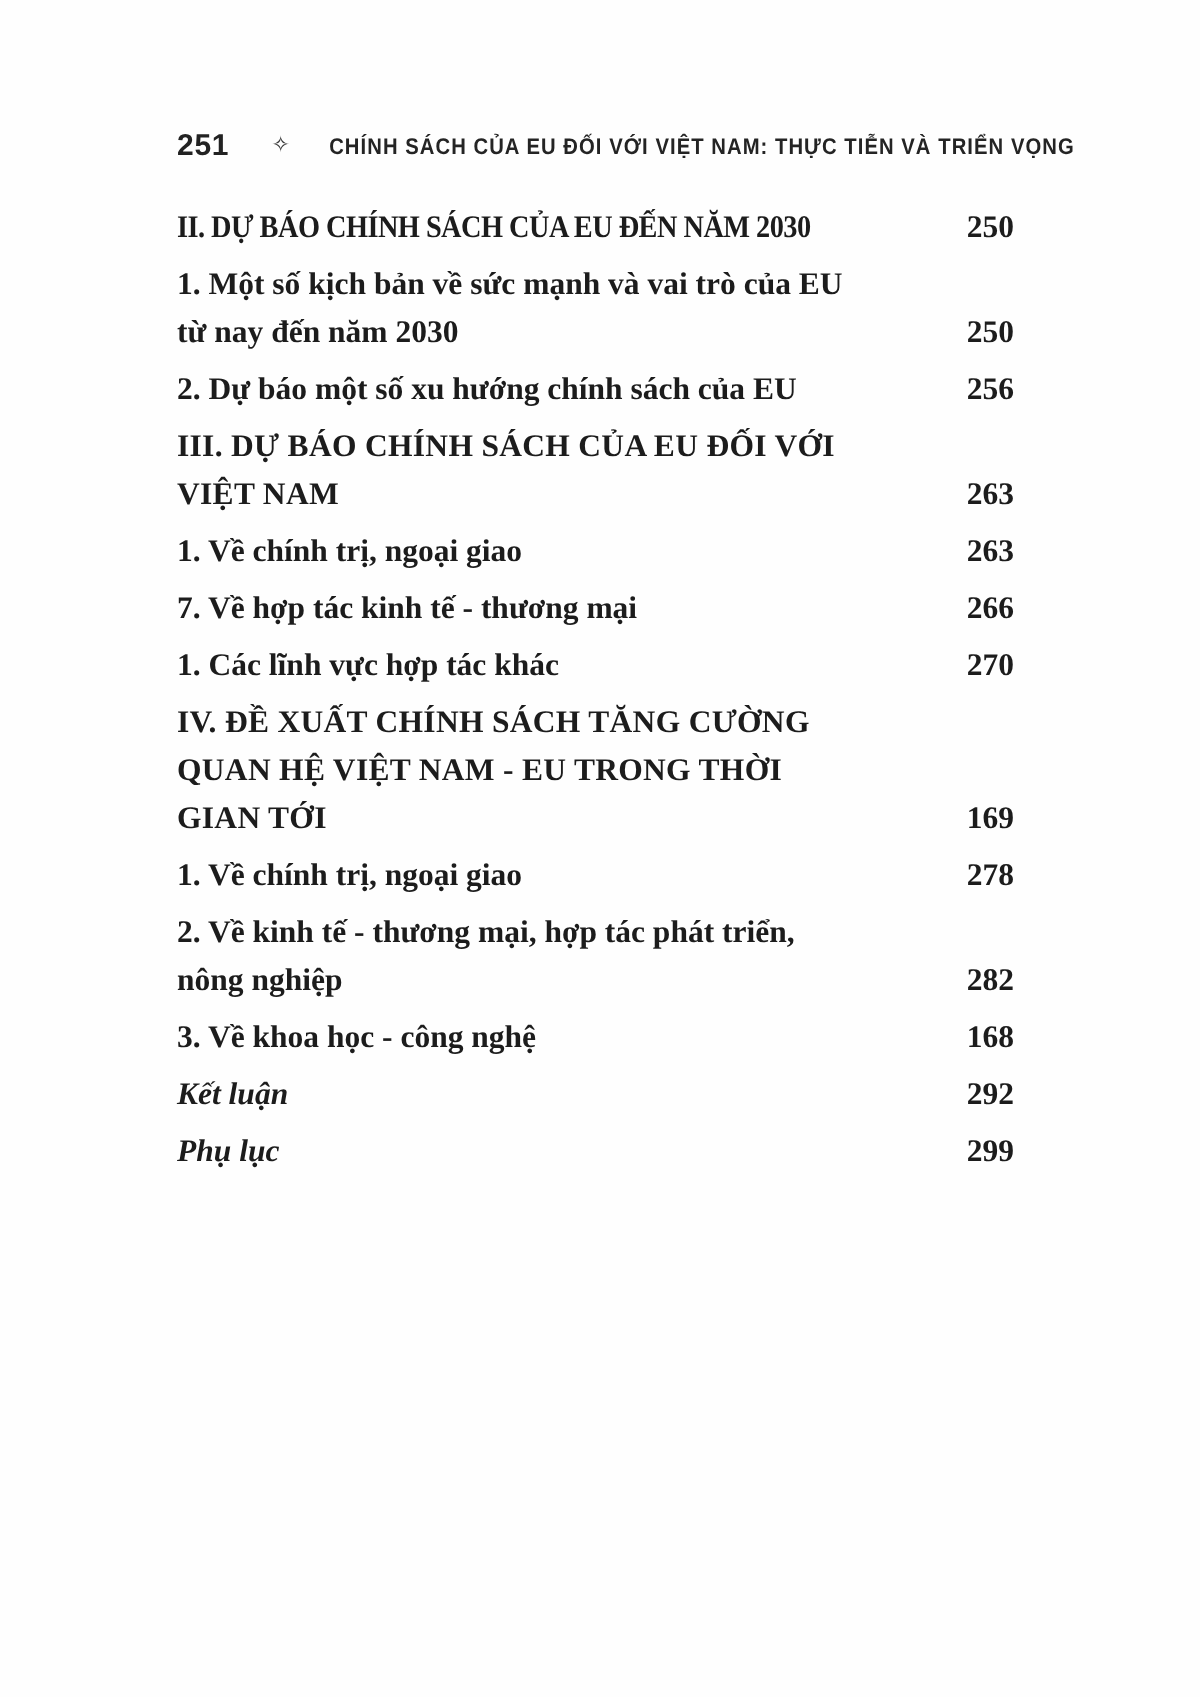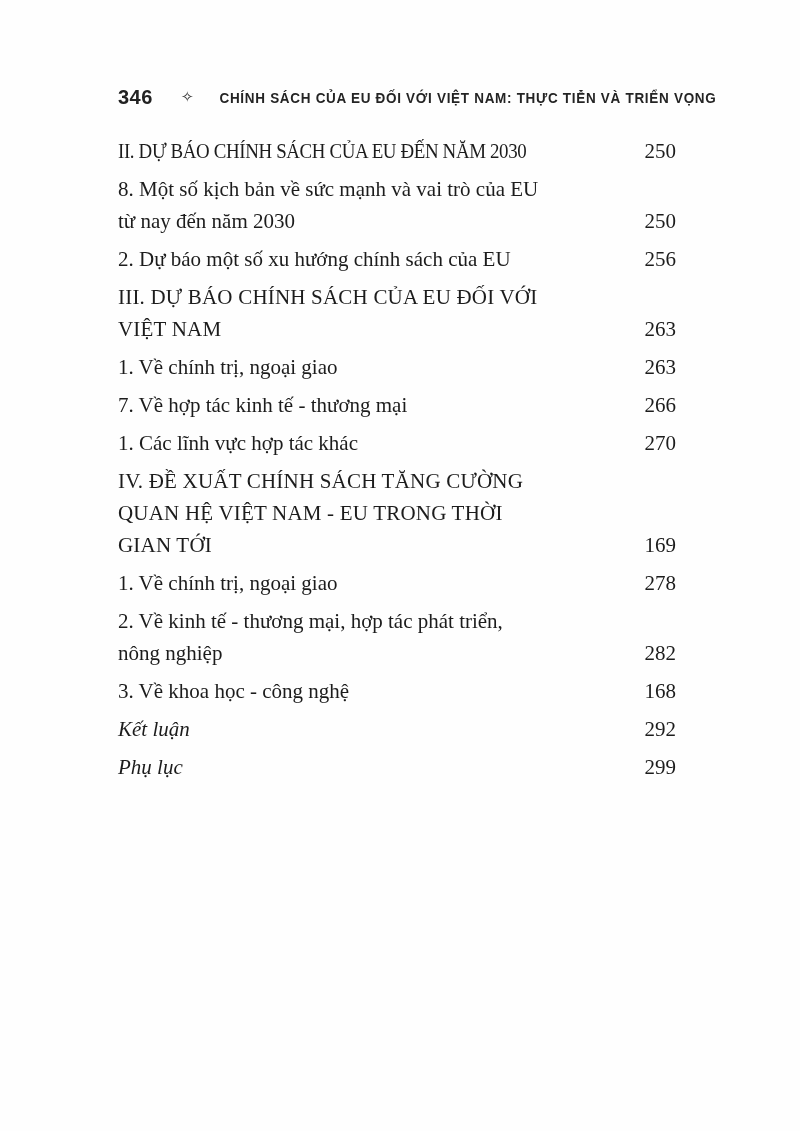--- a/index.html
+++ b/index.html
@@ -45,20 +45,21 @@
     font-size: 13.5px;
     letter-spacing: 0.7px;
     color: #242424;
     transform: scaleY(1.12);
     transform-origin: left center;
   }
 
   
   .toc-list {
     display: block;
+    font-weight: bold;
   }
   .toc-entry {
     display: flex;
     align-items: flex-end;
     font-size: 21px;
     line-height: 32px;
     margin-bottom: 6px;
   }
   .toc-label {
     flex: 1 1 auto;
@@ -84,33 +85,33 @@
     transform: scaleX(0.9);
     transform-origin: left bottom;
   }
 </style>
 </head>
 <body>
 
 <div class="book-page">
 
   <header class="page-header">
-    <span class="page-num">346</span>
+    <span class="page-num">251</span>
     <span class="diamond">✧</span>
     <span class="running-title">CHÍNH SÁCH CỦA EU ĐỐI VỚI VIỆT NAM: THỰC TIỄN VÀ TRIỂN VỌNG</span>
   </header>
 
   <main class="toc-list">
     <div class="toc-entry variant-section">
       <span class="toc-label">II. DỰ BÁO CHÍNH SÁCH CỦA EU ĐẾN NĂM 2030</span>
       <span class="toc-page">250</span>
     </div>
 
     <div class="toc-entry variant-item">
-      <span class="toc-label">8. Một số kịch bản về sức mạnh và vai trò của EU
+      <span class="toc-label">1. Một số kịch bản về sức mạnh và vai trò của EU
 từ nay đến năm 2030</span>
       <span class="toc-page">250</span>
     </div>
 
     <div class="toc-entry variant-item">
       <span class="toc-label">2. Dự báo một số xu hướng chính sách của EU</span>
       <span class="toc-page">256</span>
     </div>
 
     <div class="toc-entry variant-section">

